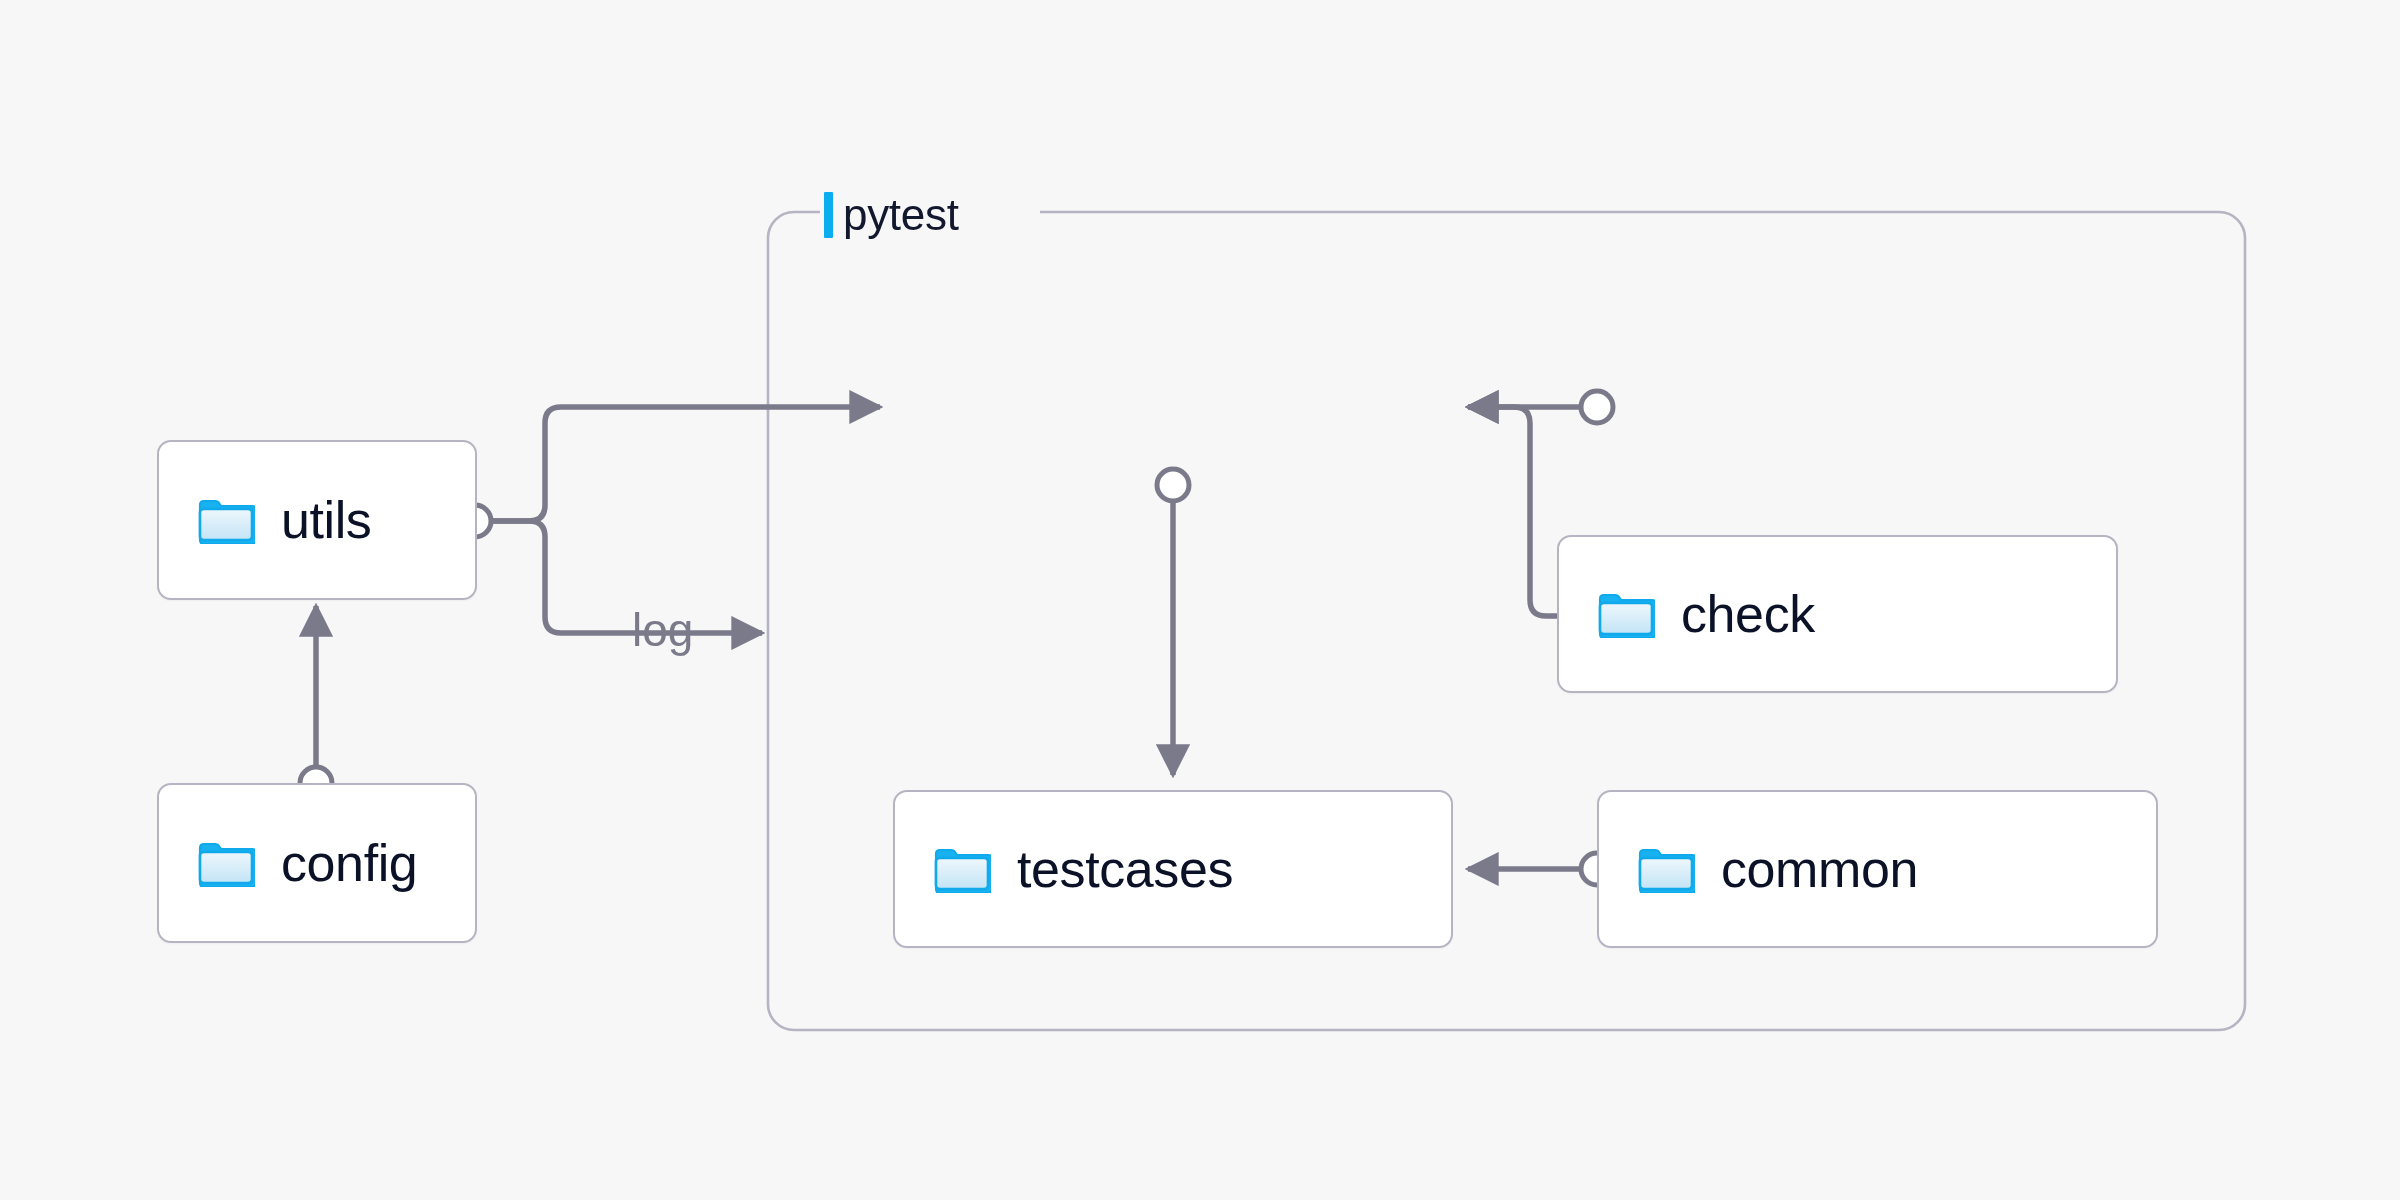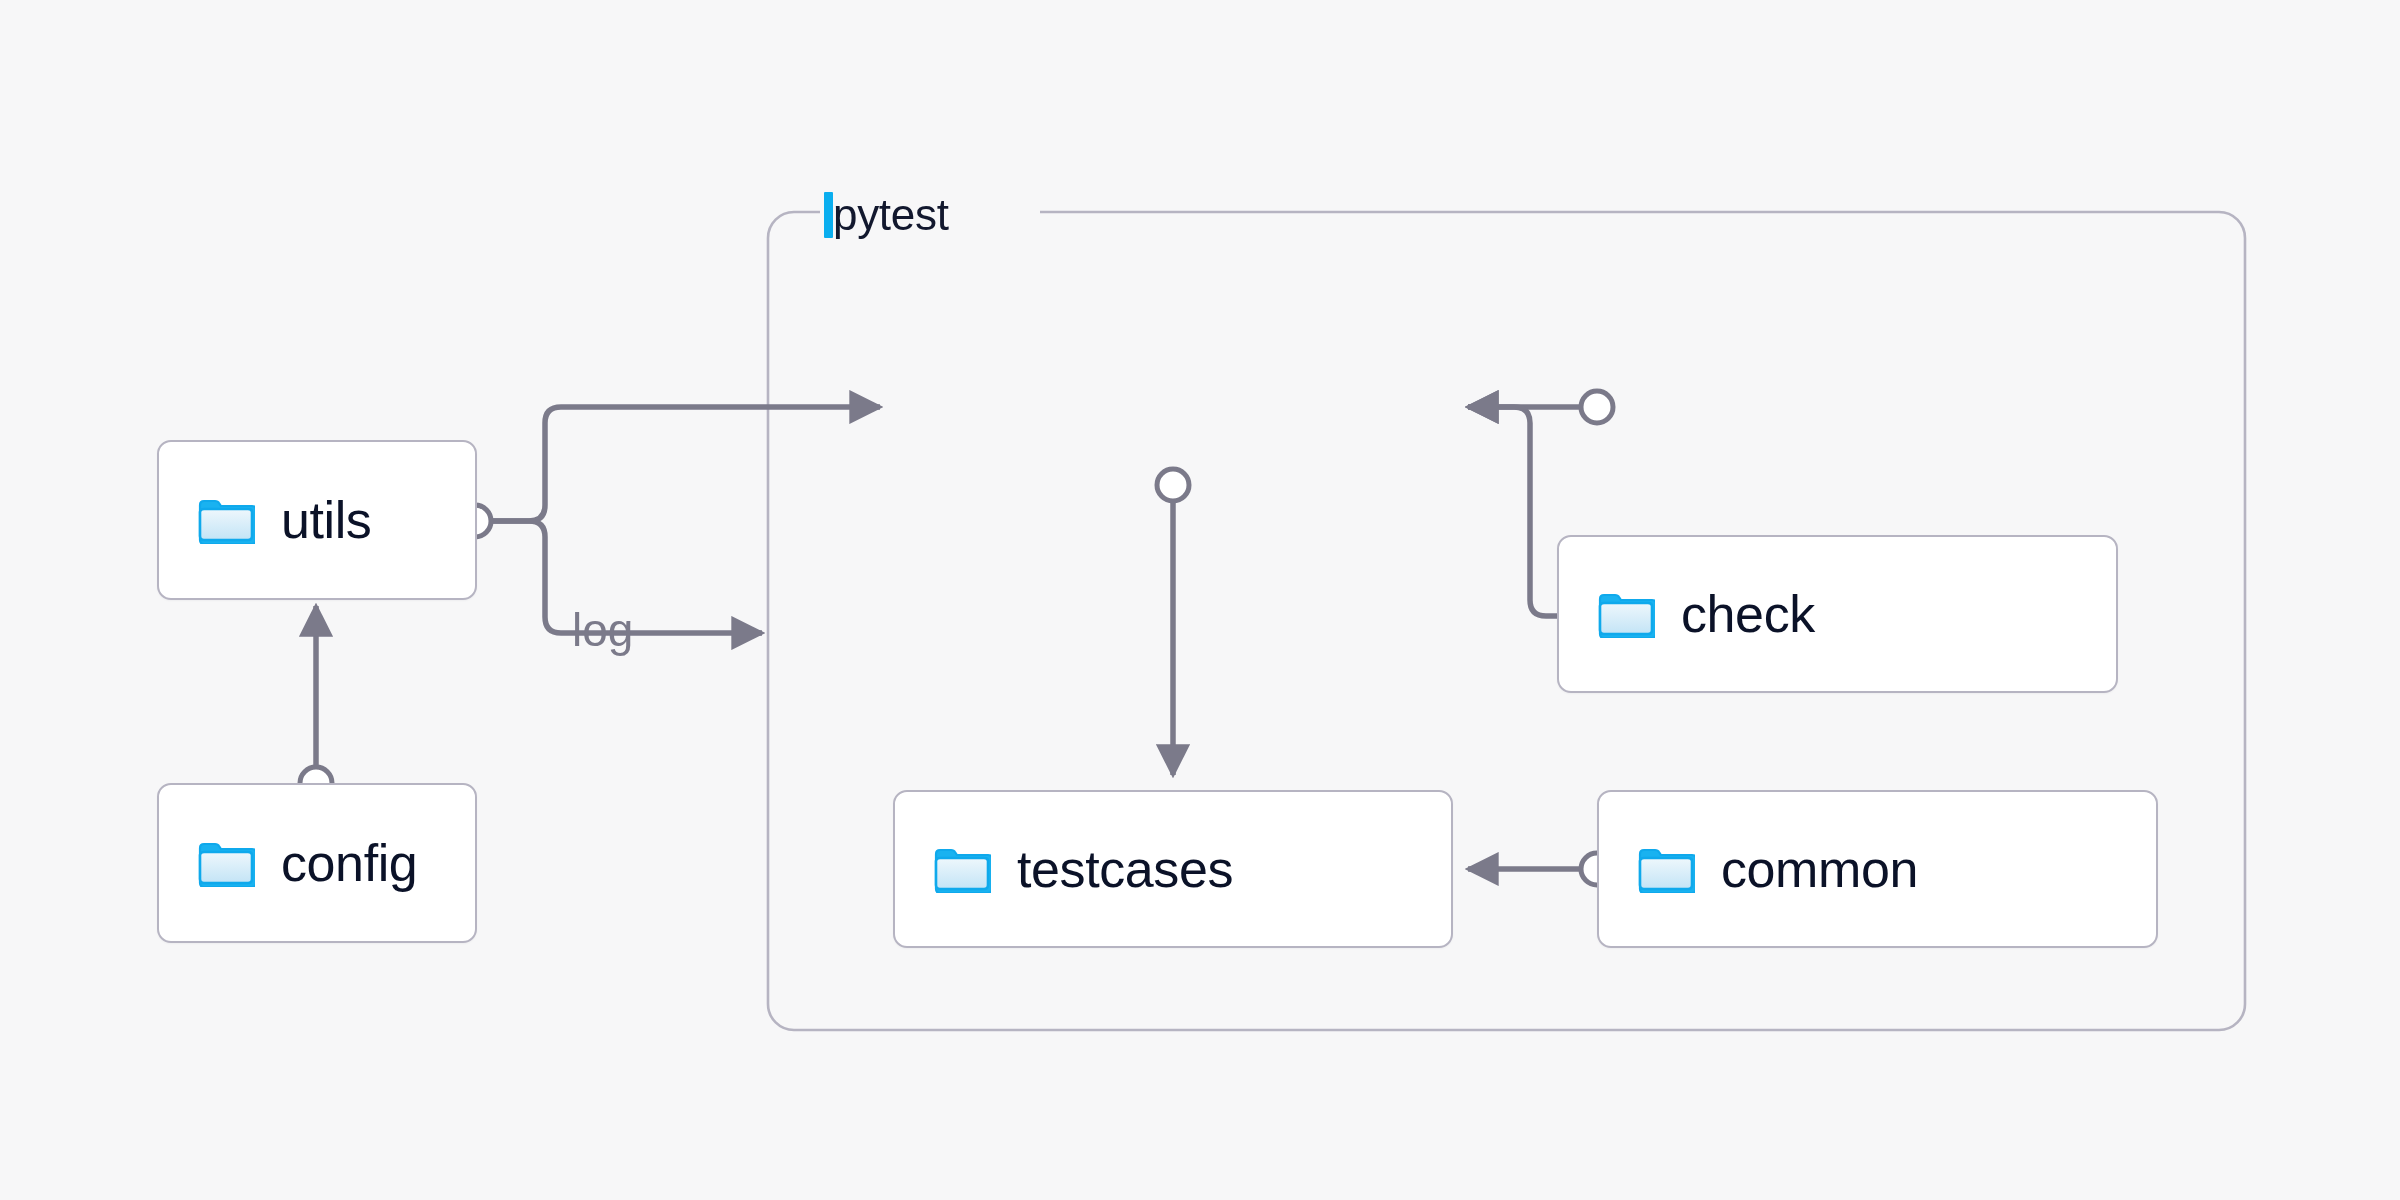--- a/index.html
+++ b/index.html
@@ -49,21 +49,21 @@
   .folder-icon {
     width: 58px;
     height: 48px;
     flex: 0 0 auto;
     display: block;
   }
   .group-label {
     position: absolute;
     display: flex;
     align-items: center;
-    gap: 0;
+    gap: 10px;
   }
   .group-bar {
     width: 9px;
     height: 46px;
     background: #0aaeef;
     border-radius: 1px;
   }
   .group-title {
     font-size: 44px;
     color: #12182e;
@@ -141,21 +141,21 @@
     </g>
   </svg>
 
   <div class="label-mask" style="left:820px; top:190px; width:220px; height:46px;"></div>
 
   <div class="group-label" style="left:824px; top:190px;">
     <span class="group-bar"></span>
     <span class="group-title">pytest</span>
   </div>
 
-  <div class="edge-label" style="left:572px; top:603px;text-align:right;">log</div>
+  <div class="edge-label" style="left:632px; top:603px;text-align:right;">log</div>
 
   <div class="node-box" style="left:157px; top:440px; width:320px; height:160px;">
     <svg class="folder-icon" viewBox="0 0 58 48">
       <path d="M3 9 q0-4 4-4 h11 q3 0 4 2 l2 3 h31 q4 0 4 4 v30 q0 4-4 4 H7 q-4 0-4-4 z" fill="#19b2f0" stroke="#0fa9ec" stroke-width="2.2"></path>
       <path d="M3 16 q0-3 4-3 h44 q4 0 4 3 v24 q0 4-4 4 H7 q-4 0-4-4 z" fill="url(#folderGrad)" stroke="#0fa9ec" stroke-width="2.6"></path>
     </svg>
     <span class="node-label">utils</span>
   </div>
 
   <div class="node-box" style="left:157px; top:783px; width:320px; height:160px;">

